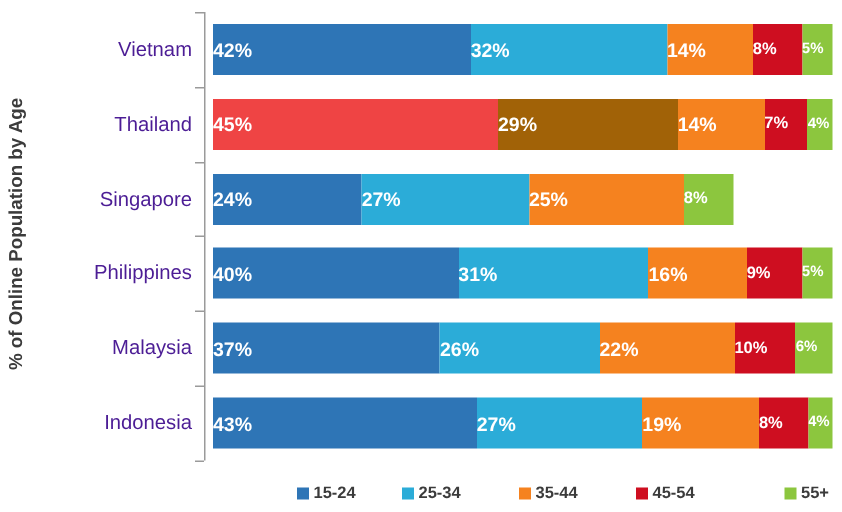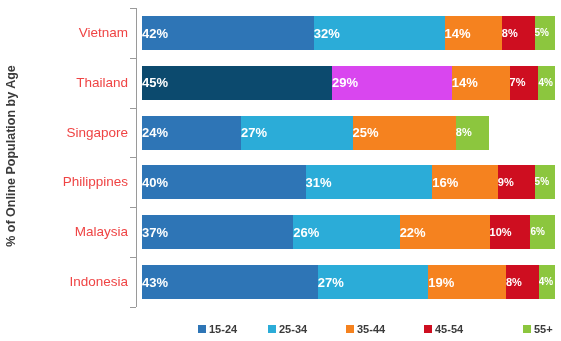--- a/index.html
+++ b/index.html
@@ -64,21 +64,21 @@
     background: #9a9a9a;
   }
 
   
   .cat-label {
     position: absolute;
     right: 0px;
     width: 120px;
     text-align: right;
     font-size: 13.5px;
-    color: #ef4444;
+    color: #4c1d95;
     line-height: 1;
   }
   #cat-labels {
     position: absolute;
     left: 8px;
     top: 8px;
     width: 120px;
     height: 299px;
   }
 
@@ -173,24 +173,24 @@
         </div>
         <div class="seg" style="width: 33.04px; background: rgb(206, 14, 32);">
           <span class="seg-label small">8%</span>
         </div>
         <div class="seg" style="width: 20.65px; background: rgb(140, 198, 62);">
           <span class="seg-label tiny">5%</span>
         </div>
       </div>
       <div class="axis-tick" style="top: 49.8px;"></div>
       <div class="bar-row" style="top: 57.8px; width: 413px;">
-        <div class="seg" style="width: 190px; background: #0c4a6e;">
+        <div class="seg" style="width: 190px; background: #ef4444;">
           <span class="seg-label">45%</span>
         </div>
-        <div class="seg" style="width: 119.77px; background: #d946ef;">
+        <div class="seg" style="width: 119.77px; background: #a16207;">
           <span class="seg-label">29%</span>
         </div>
         <div class="seg" style="width: 57.82px; background: rgb(245, 130, 31);">
           <span class="seg-label">14%</span>
         </div>
         <div class="seg" style="width: 28.91px; background: rgb(206, 14, 32);">
           <span class="seg-label small">7%</span>
         </div>
         <div class="seg" style="width: 16.52px; background: rgb(140, 198, 62);">
           <span class="seg-label tiny">4%</span>

